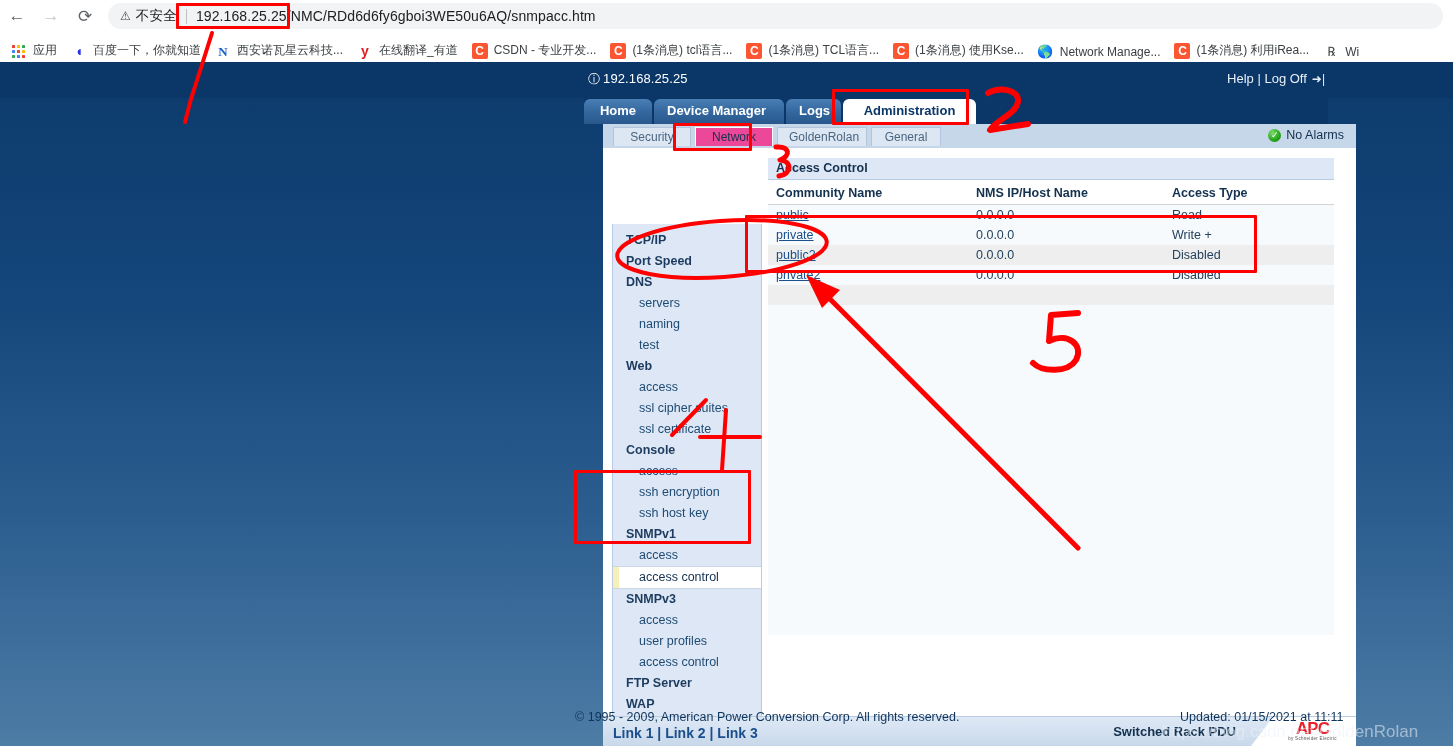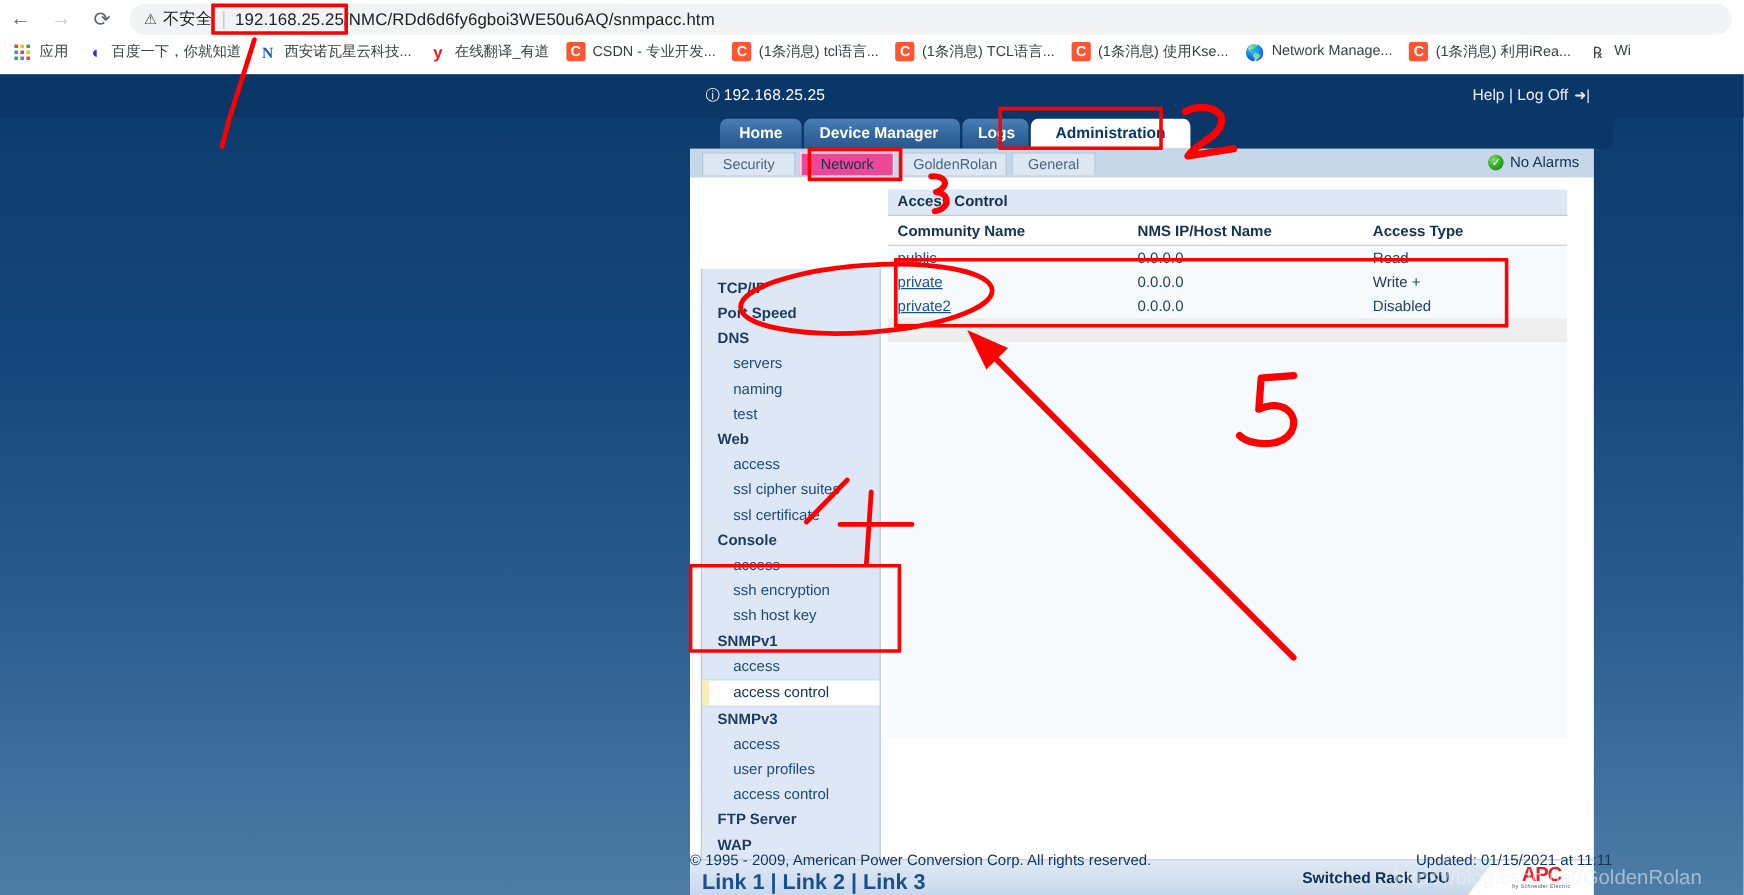--- a/index.html
+++ b/index.html
@@ -41,21 +41,21 @@
   #url-host { color: #202124; }
   #url-path { color: #202124; }
 
   
   #bookmarks-bar {
     position: absolute; left: 0; top: 32px; width: 1453px; height: 30px;
     display: flex; align-items: center; background: #fff;
     padding-left: 4px; overflow: hidden;
   }
   .bm {
-    display: flex; align-items: flex-start; height: 24px; padding: 0 7px;
+    display: flex; align-items: flex-end; height: 24px; padding: 0 7px;
     font-size: 12px; color: #3c4043; white-space: nowrap; border-radius: 4px;
     cursor: pointer; flex: 0 0 auto;
   }
   .bm-ico {
     width: 16px; height: 16px; margin-right: 6px; flex: 0 0 auto;
     display: flex; align-items: center; justify-content: center;
     font-size: 11px; line-height: 1; border-radius: 2px;
   }
   .ico-apps { position: relative; }
   .ico-apps i {
@@ -86,38 +86,38 @@
   #device-ip .info-i { font-size: 12px; margin-right: 3px; }
   #topright-links {
     position: absolute; right: 128px; top: 9px;
     color: #e8eef6; font-size: 13px; white-space: nowrap;
   }
   #topright-links a { color: #e8eef6; text-decoration: none; cursor: pointer; }
   #logoff-icon { display: inline-block; margin-left: 5px; font-size: 12px; }
 
   
   #main-tabs {
-    position: absolute; left: 600px; top: 36px; width: 744px; height: 26px;
+    position: absolute; left: 584px; top: 36px; width: 744px; height: 26px;
     background: #0b3768;
     padding-left: 41px;
   }
   .mtab {
     position: absolute; top: 1px; height: 25px; line-height: 24px;
     padding: 0 13px; font-size: 13px; font-weight: bold; color: #ffffff;
     background: linear-gradient(180deg,#4a7fb5 0%, #34689f 50%, #28578c 100%);
     border-radius: 6px 6px 0 0; cursor: pointer; white-space: nowrap;
   }
   .mtab.active {
     background: #ffffff; color: #0b3768;
     border-radius: 6px 6px 0 0;
   }
 
   
   #card {
-    position: absolute; left: 575px; top: 62px; width: 753px; height: 622px;
+    position: absolute; left: 603px; top: 62px; width: 753px; height: 622px;
     background: #ffffff;
   }
   #subtab-bar {
     position: absolute; left: 0; top: 0; width: 753px; height: 24px;
     background: #c7d7ea;
   }
   .stab {
     position: absolute; top: 3px; height: 19px; line-height: 18px;
     padding: 0 11px; font-size: 12px; color: #4b6580;
     background: #dce7f3; border: 1px solid #b3c5da; border-bottom: none;
@@ -203,21 +203,21 @@
   .col-c { width: 170px; }
 
   
   #card-footer {
     position: absolute; left: 0; bottom: 0; width: 753px; height: 30px;
     background: linear-gradient(180deg,#dfe9f6 0%, #c8d8ea 100%);
     border-top: 1px solid #b9cbe2;
   }
   #footer-links {
     position: absolute; left: 10px; top: 8px;
-    font-size: 18px; font-weight: bold; color: #1b4f8c; white-space: nowrap;
+    font-size: 14px; font-weight: bold; color: #1b4f8c; white-space: nowrap;
   }
   #footer-links a { color: #1b4f8c; text-decoration: none; cursor: pointer; }
   #model-name {
     position: absolute; right: 120px; top: 7px;
     font-size: 13px; font-weight: bold; color: #13314e; white-space: nowrap;
   }
   #apc-logo-box {
     position: absolute; right: 0px; top: 0px; width: 105px; height: 29px;
     background: #ffffff;
     clip-path: polygon(22px 0, 100% 0, 100% 100%, 0 100%);
@@ -425,20 +425,25 @@
               <tr class="odd">
                 <td><a>public</a></td>
                 <td>0.0.0.0</td>
                 <td>Read</td>
               </tr>
               <tr class="odd">
                 <td><a>private</a></td>
                 <td>0.0.0.0</td>
                 <td>Write +</td>
               </tr>
+              <tr class="even">
+                <td><a>public2</a></td>
+                <td>0.0.0.0</td>
+                <td>Disabled</td>
+              </tr>
               <tr class="odd">
                 <td><a>private2</a></td>
                 <td>0.0.0.0</td>
                 <td>Disabled</td>
               </tr>
               <tr class="even">
                 <td>&nbsp;</td>
                   <td></td>
                   <td></td>
               </tr>

